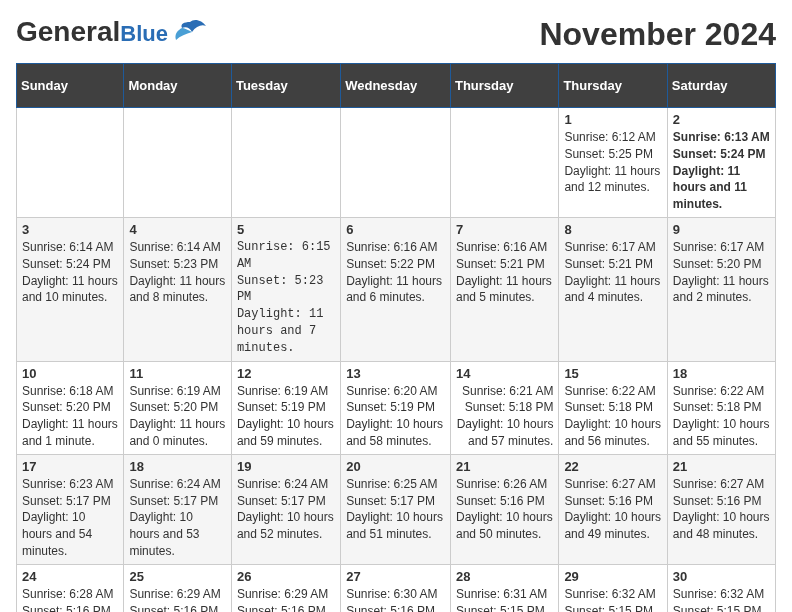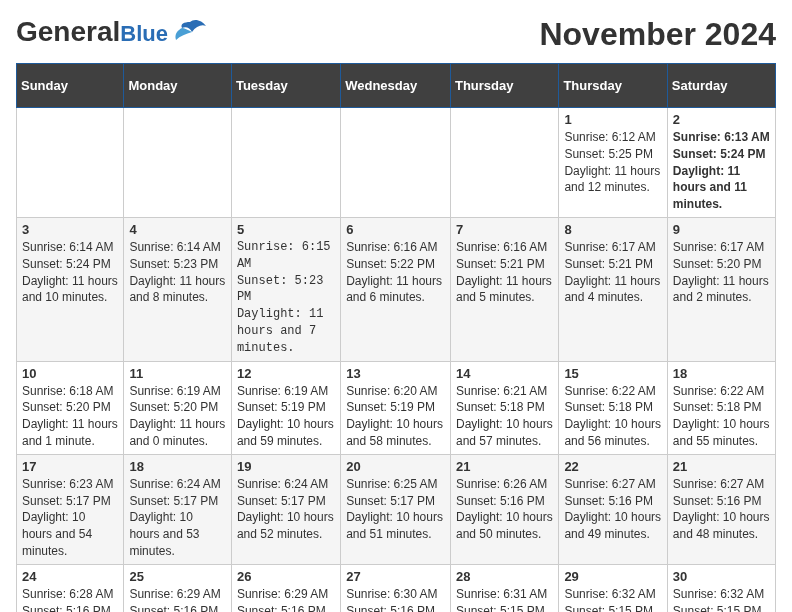--- a/index.html
+++ b/index.html
@@ -197,21 +197,21 @@
 Daylight: 10 hours and 59 minutes.</div>
         </td>
         <td>
           <span class="day-number">13</span>
           <div class="day-info" style="white-space: pre-line;">Sunrise: 6:20 AM
 Sunset: 5:19 PM
 Daylight: 10 hours and 58 minutes.</div>
         </td>
         <td>
           <span class="day-number">14</span>
-          <div class="day-info" style="white-space: pre-line;">Sunrise: 6:21 AM
+          <div class="day-info" style="white-space: pre-line; text-align: right;">Sunrise: 6:21 AM
 Sunset: 5:18 PM
 Daylight: 10 hours and 57 minutes.</div>
         </td>
         <td>
           <span class="day-number">15</span>
           <div class="day-info" style="white-space: pre-line;">Sunrise: 6:22 AM
 Sunset: 5:18 PM
 Daylight: 10 hours and 56 minutes.</div>
         </td>
         <td>

